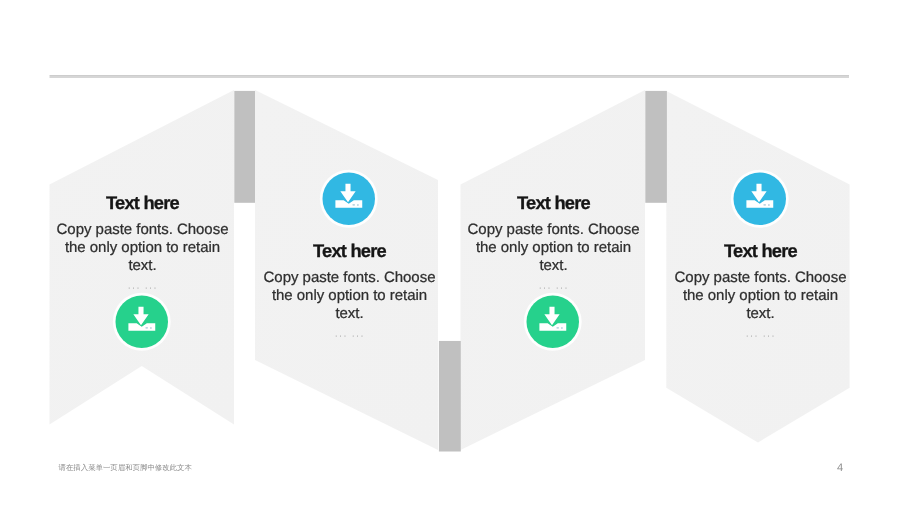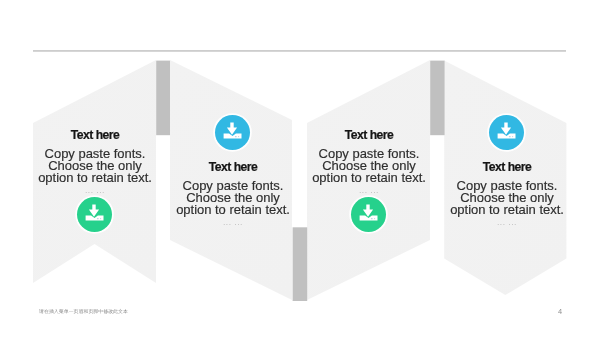--- a/index.html
+++ b/index.html
@@ -2,21 +2,21 @@
 <html><head>
 <meta charset="utf-8">
 <style>
   html,body{margin:0;padding:0;}
   body{width:600px;height:337px;background:#fff;font-family:"Liberation Sans",sans-serif;overflow:hidden;}
   .slide{position:relative;width:600px;height:247px;background:#ffffff;}
   .divider{position:absolute;left:32.7px;top:50px;width:533.8px;height:2px;background:linear-gradient(to bottom,#cdcdcd 0,#cdcdcd 50%,#d6d6d6 50%,#d6d6d6 100%);}
   .shapes{position:absolute;left:0;top:0;}
   .block{position:absolute;text-align:center;}
   .title{font-size:12.2px;font-weight:bold;color:#151515;letter-spacing:-0.52px;line-height:1;-webkit-text-stroke:0.2px #151515;}
-  .body{font-size:13px;color:#2e2e2e;line-height:11.8px;letter-spacing:-0.02px;-webkit-text-stroke:0.16px #2e2e2e;}
+  .body{font-size:10px;color:#2e2e2e;line-height:11.8px;letter-spacing:-0.02px;-webkit-text-stroke:0.16px #2e2e2e;}
   .dots{font-size:7px;color:#b5b5b5;letter-spacing:0.6px;line-height:1;}
   .icon{position:absolute;border-radius:50%;box-shadow:0 0 0 1.8px rgba(255,255,255,0.92);}
   .icon svg{display:block;}
   .footer{position:absolute;font-size:4.95px;color:#8a8a8a;font-family:"DejaVu Sans",sans-serif;white-space:nowrap;letter-spacing:0px;}
   .pageno{position:absolute;font-size:7.4px;color:#8e8e8e;}
 </style>
 </head>
 <body>
 
 <div class="slide">

